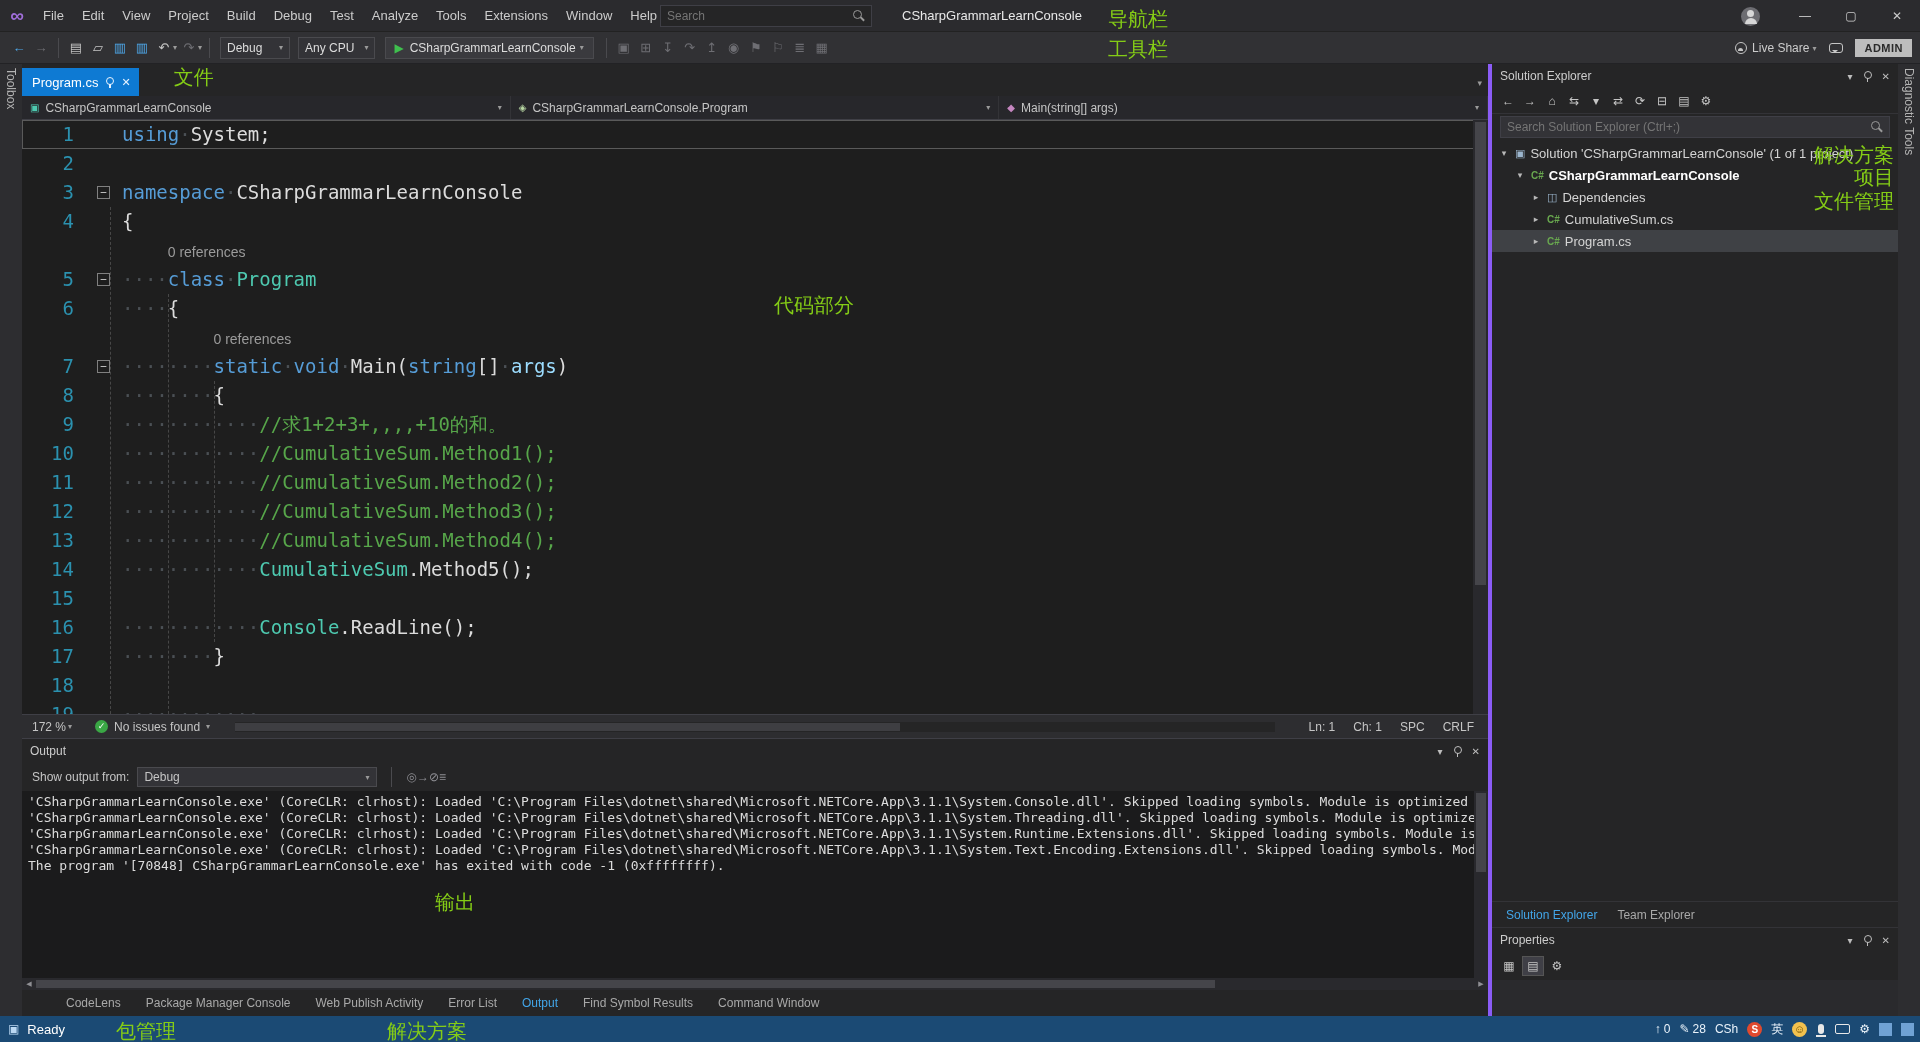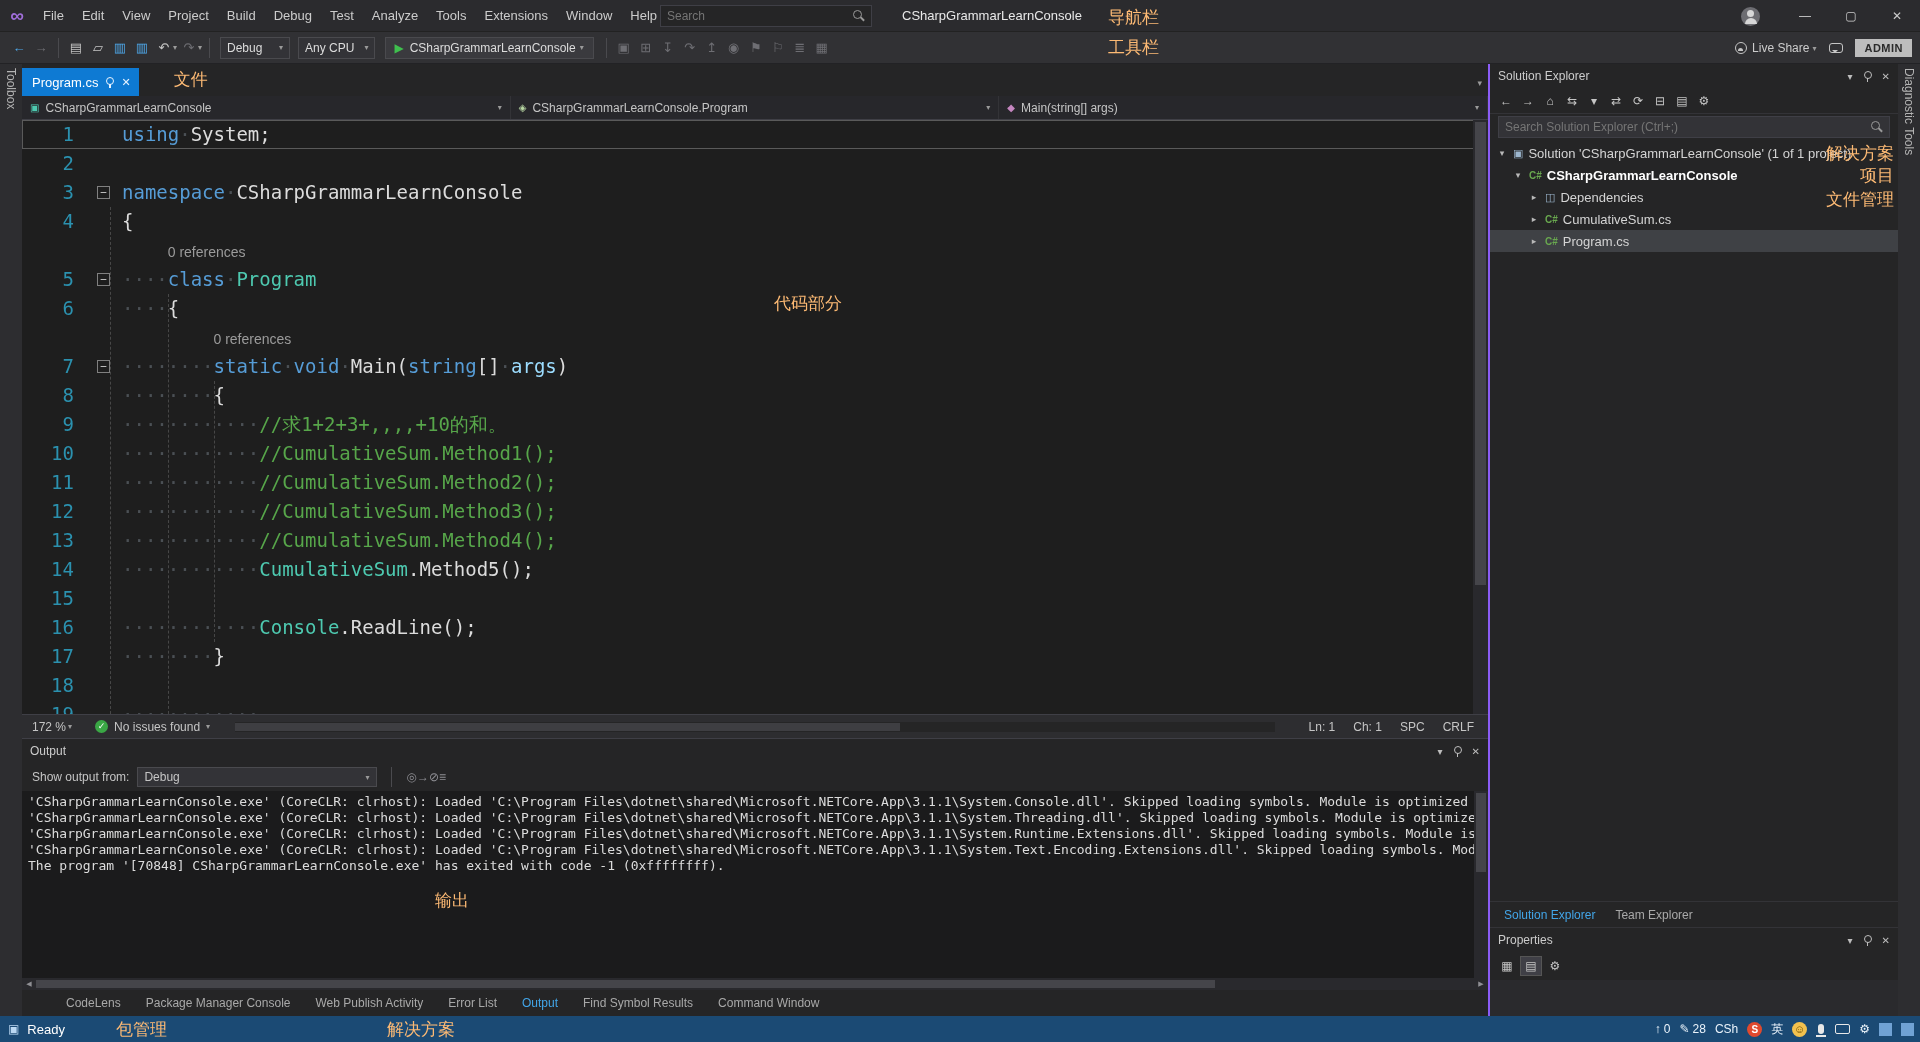--- a/index.html
+++ b/index.html
@@ -38,32 +38,32 @@
   .ls-ico::after { content:""; position:absolute; left:2px; top:5px; width:5px; height:3px; border-radius:3px 3px 0 0; background:#C5C5C5; }
   .bubble { width:14px; height:10px; border:1.5px solid #C5C5C5; border-radius:3px; position:relative; }
   .bubble::after { content:""; position:absolute; left:2px; bottom:-4px; border:3px solid transparent; border-top-color:#C5C5C5; }
   .admin-badge { background:#BDBDBD; color:#2B2B2B; font-size:11px; font-weight:bold; padding:3px 9px; letter-spacing:0.5px; }
 
   
   .main { display:flex; height:952px; }
   .vstrip { width:22px; background:#2D2D30; padding-top:4px; display:flex; justify-content:center; }
   .vstrip span { writing-mode:vertical-rl; font-size:12px; color:#B5B5B5; }
   .center { width:1466px; display:flex; flex-direction:column; background:#1E1E1E; }
-  .rightcol { width:410px; display:flex; flex-direction:column; background:#252526; border-left:2px solid #8b5cf6; }
+  .rightcol { width:410px; display:flex; flex-direction:column; background:#252526; border-left:4px solid #8b5cf6; }
 
   
   .tabstrip { height:32px; background:#252526; display:flex; align-items:flex-end; position:relative; }
   .etab { height:28px; background:#0E7AD3; color:#FFFFFF; display:flex; align-items:center; gap:7px; padding:0 8px 0 10px; font-size:13px; }
   .etab .pin-ico, .etab .tab-x { color:#E8F3FF; font-size:11px; }
   .pin-ico { position:relative; width:9px; height:13px; display:inline-block; }
   .pin-ico::before { content:""; position:absolute; left:1px; top:1px; width:6px; height:6px; border:1.5px solid currentColor; border-radius:50%; }
   .pin-ico::after { content:""; position:absolute; left:4px; top:8px; width:1.5px; height:4px; background:currentColor; }
   .tab-x { font-size:11px; }
   .tabstrip-caret { position:absolute; right:6px; bottom:8px; font-size:9px; color:#9a9a9a; }
-  .ann { color:#fdba74; font-size:17px; white-space:nowrap; }
+  .ann { color:#84cc16; font-size:20px; white-space:nowrap; }
   .ann-file { margin-left:35px; margin-bottom:5px; }
 
   
   .breadcrumb { height:24px; background:#27272B; border-bottom:1px solid #3F3F46; display:flex; }
   .crumb { flex:1; display:flex; align-items:center; gap:6px; padding:0 8px; font-size:12px; color:#C5C5C5; border-right:1px solid #333337; }
   .crumb .spacer { flex:1; }
   .crumb .caret { font-size:8px; color:#9a9a9a; }
   .bc-ico { font-size:10px; }
   .bc-project { color:#4EC9B0; }
   .bc-class { color:#B8D7A3; }

